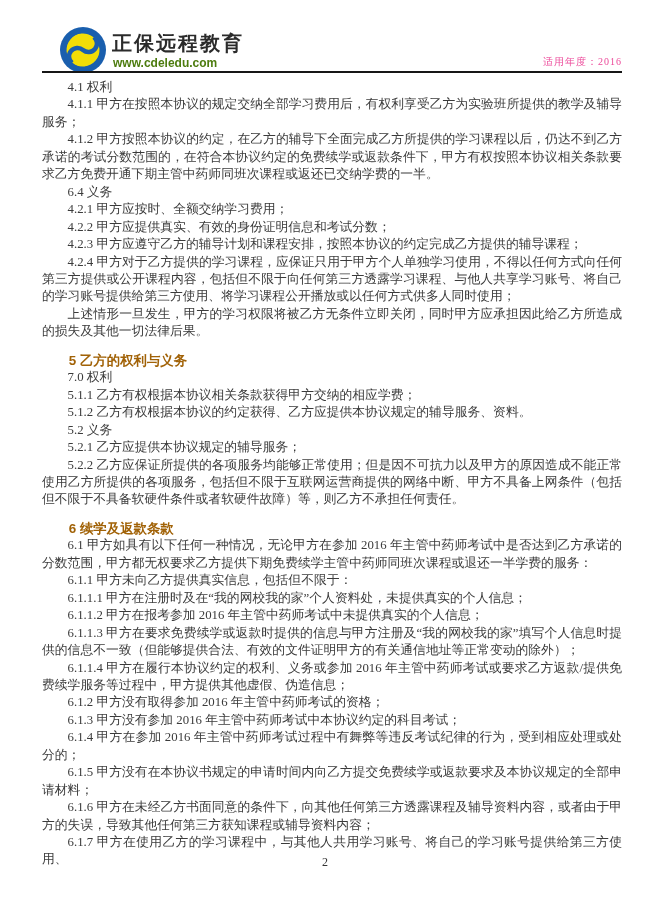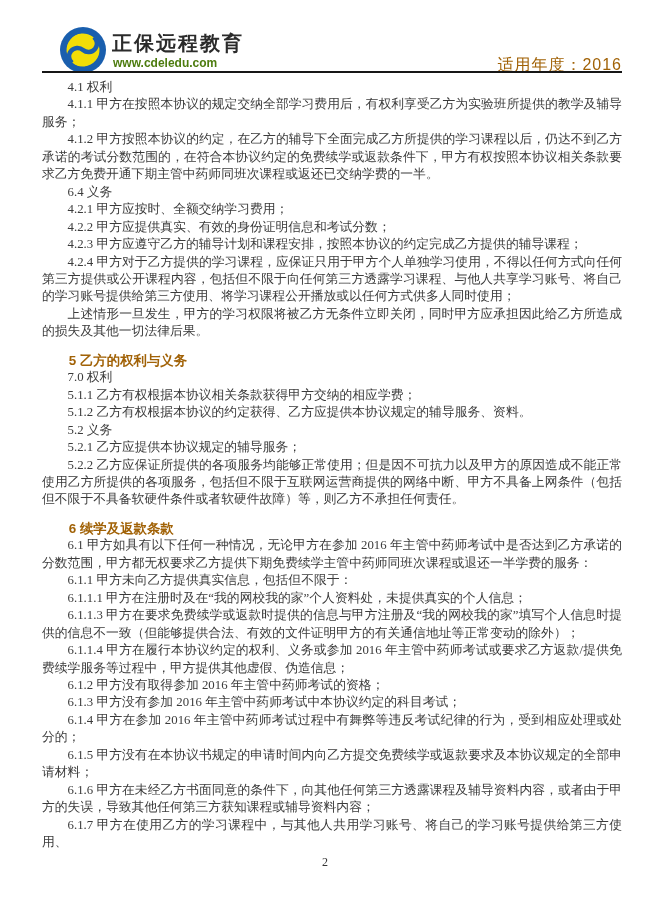--- a/index.html
+++ b/index.html
@@ -17,22 +17,22 @@
     font-family:"Liberation Sans", sans-serif; font-weight:700;
     font-size:20px; letter-spacing:2px; color:#2b2b2b;
   }
   .brand-url {
     position:absolute; left:113px; top:56px;
     font-family:"Liberation Sans", sans-serif; font-weight:700;
     font-size:12px; color:#4d7c0f;
   }
   .year-label {
     position:absolute; right:28px; top:55px;
-    font-family:Liberation Sans, sans-serif;
-    font-size:16px; letter-spacing:1px; color:#a16207;
+    font-family:Liberation Serif, serif;
+    font-size:10px; letter-spacing:1px; color:#ec4899;
   }
   .header-rule { position:absolute; left:42px; top:71px; width:580px; height:2px; background:#161616; }
 
   
   .content {
     position:absolute; left:42px; top:79px; width:580px;
     font-size:12.8px; line-height:17.45px; color:#3b3b3b;
     text-align:justify;
   }
   .content p { margin:0; text-indent:2em; }
@@ -79,20 +79,21 @@
     <p>7.0 权利</p>
     <p>5.1.1 乙方有权根据本协议相关条款获得甲方交纳的相应学费；</p>
     <p>5.1.2 乙方有权根据本协议的约定获得、乙方应提供本协议规定的辅导服务、资料。</p>
     <p>5.2 义务</p>
     <p>5.2.1 乙方应提供本协议规定的辅导服务；</p>
     <p>5.2.2 乙方应保证所提供的各项服务均能够正常使用；但是因不可抗力以及甲方的原因造成不能正常使用乙方所提供的各项服务，包括但不限于互联网运营商提供的网络中断、甲方不具备上网条件（包括但不限于不具备软硬件条件或者软硬件故障）等，则乙方不承担任何责任。</p>
     <p class="h">6 续学及返款条款</p>
     <p>6.1 甲方如具有以下任何一种情况，无论甲方在参加 2016 年主管中药师考试中是否达到乙方承诺的分数范围，甲方都无权要求乙方提供下期免费续学主管中药师同班次课程或退还一半学费的服务：</p>
     <p>6.1.1 甲方未向乙方提供真实信息，包括但不限于：</p>
     <p>6.1.1.1 甲方在注册时及在“我的网校我的家”个人资料处，未提供真实的个人信息；</p>
+    <p>6.1.1.2 甲方在报考参加 2016 年主管中药师考试中未提供真实的个人信息；</p>
     <p>6.1.1.3 甲方在要求免费续学或返款时提供的信息与甲方注册及“我的网校我的家”填写个人信息时提供的信息不一致（但能够提供合法、有效的文件证明甲方的有关通信地址等正常变动的除外）；</p>
     <p>6.1.1.4 甲方在履行本协议约定的权利、义务或参加 2016 年主管中药师考试或要求乙方返款/提供免费续学服务等过程中，甲方提供其他虚假、伪造信息；</p>
     <p>6.1.2 甲方没有取得参加 2016 年主管中药师考试的资格；</p>
     <p>6.1.3 甲方没有参加 2016 年主管中药师考试中本协议约定的科目考试；</p>
     <p>6.1.4 甲方在参加 2016 年主管中药师考试过程中有舞弊等违反考试纪律的行为，受到相应处理或处分的；</p>
     <p>6.1.5 甲方没有在本协议书规定的申请时间内向乙方提交免费续学或返款要求及本协议规定的全部申请材料；</p>
     <p>6.1.6 甲方在未经乙方书面同意的条件下，向其他任何第三方透露课程及辅导资料内容，或者由于甲方的失误，导致其他任何第三方获知课程或辅导资料内容；</p>
     <p>6.1.7 甲方在使用乙方的学习课程中，与其他人共用学习账号、将自己的学习账号提供给第三方使用、</p>
   </div>
 

